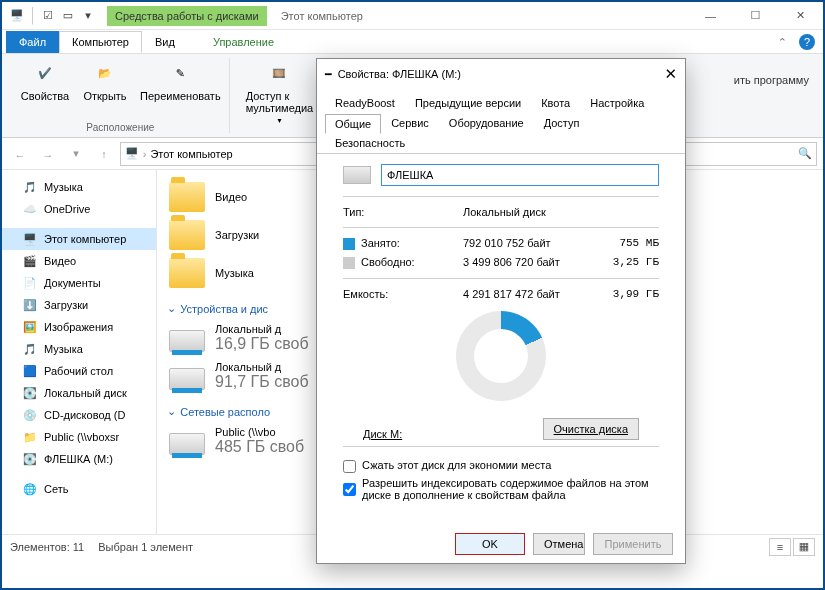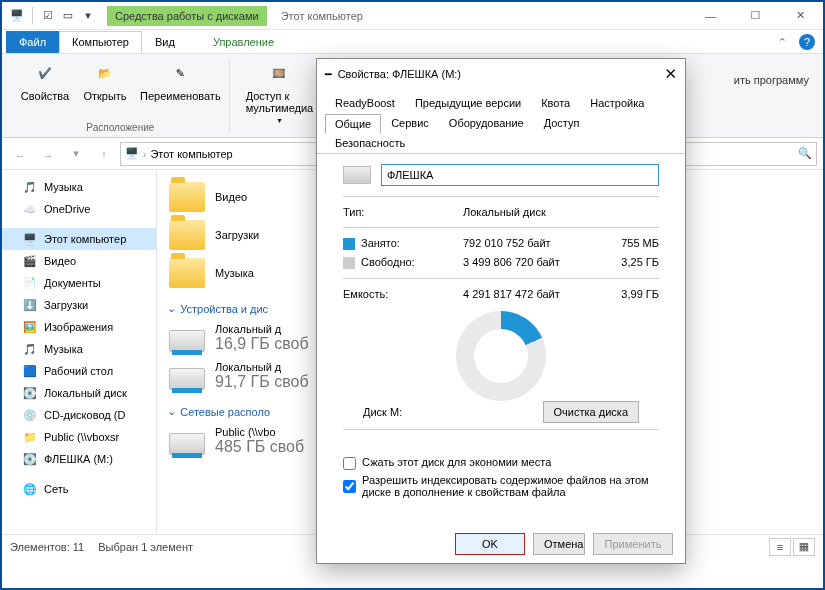--- a/index.html
+++ b/index.html
@@ -48,30 +48,30 @@
 .dlg-close{ margin-left:auto; font-size:15px;}
 .dlg-tabs{ display:flex; flex-wrap:wrap; padding:4px 8px 0 8px; gap:0; border-bottom:1px solid #ccc;}
 .dlg-tab{ padding:3px 9px; border:1px solid transparent; white-space:nowrap;}
 .dlg-tab.active{ border:1px solid #b0b0b0; border-bottom:1px solid #fff; background:#fff; position:relative; top:1px;}
 .dlg-body{ padding:10px 26px;}
 .name-row{ display:flex; align-items:center; gap:10px; margin-bottom:10px;}
 .name-input{ flex:1; height:22px; border:1px solid #3393df; padding:0 5px;}
 .info-row{ display:flex; padding:3px 0;}
 .info-row .lab{ width:120px;}
 .info-row .v1{ flex:1;}
-.info-row .v2{ width:60px; text-align:right;}
+.info-row .v2{ width:60px; text-align:right;font-family:Liberation Mono, monospace;}
 .highlight{ border:2px solid #b80000; padding:2px 4px; margin:4px -4px;}
 .sep-line{ height:1px; background:#d0d0d0; margin:6px 0;}
 .swatch{display:inline-block;width:12px;height:12px;vertical-align:middle;margin-right:6px;}
 .donut{ width:90px; height:90px; border-radius:50%; background:conic-gradient(#2196d6 0 66deg, #e9e9e9 66deg 360deg); display:flex; align-items:center; justify-content:center; margin:8px auto 0;}
 .donut::after{content:"";width:54px;height:54px;border-radius:50%;background:#fff;}
-.disk-row{display:flex;align-items:center;justify-content:space-between;padding:0 20px;margin-top:0;}
+.disk-row{display:flex;align-items:flex-end;justify-content:space-between;padding:0 20px;margin-top:17px;text-decoration:underline;}
 .btn{ height:22px; border:1px solid #adadad; background:#e9e9e9; padding:0 10px;}
 .btn.primary{ border:1px solid #b91c1c; background:#e5f1fb;}
-.checks{ margin-top:24px;}
+.checks{ margin-top:10px;}
 .check-row{display:flex; gap:6px; padding:2px 0;}
 .check-row input{margin-top:1px;}
 .dlg-footer{ position:absolute; bottom:8px; right:12px; display:flex; gap:8px;}
 .folder-ico{width:36px;height:30px;background:linear-gradient(#ffe79e,#f6c33a);border-radius:2px;position:relative;}
 .folder-ico::before{content:"";position:absolute;top:-5px;left:2px;width:14px;height:6px;background:#f6c33a;border-radius:2px 2px 0 0;}
 .drive-ico{width:36px;height:22px;background:linear-gradient(#f4f4f4,#cfcfcf);border:1px solid #bbb;border-radius:2px;position:relative;margin-top:6px;}
 .drive-ico::after{content:"";position:absolute;bottom:-4px;left:2px;right:2px;height:5px;background:#2196d6;}
 </style>
 </head>
 <body>

